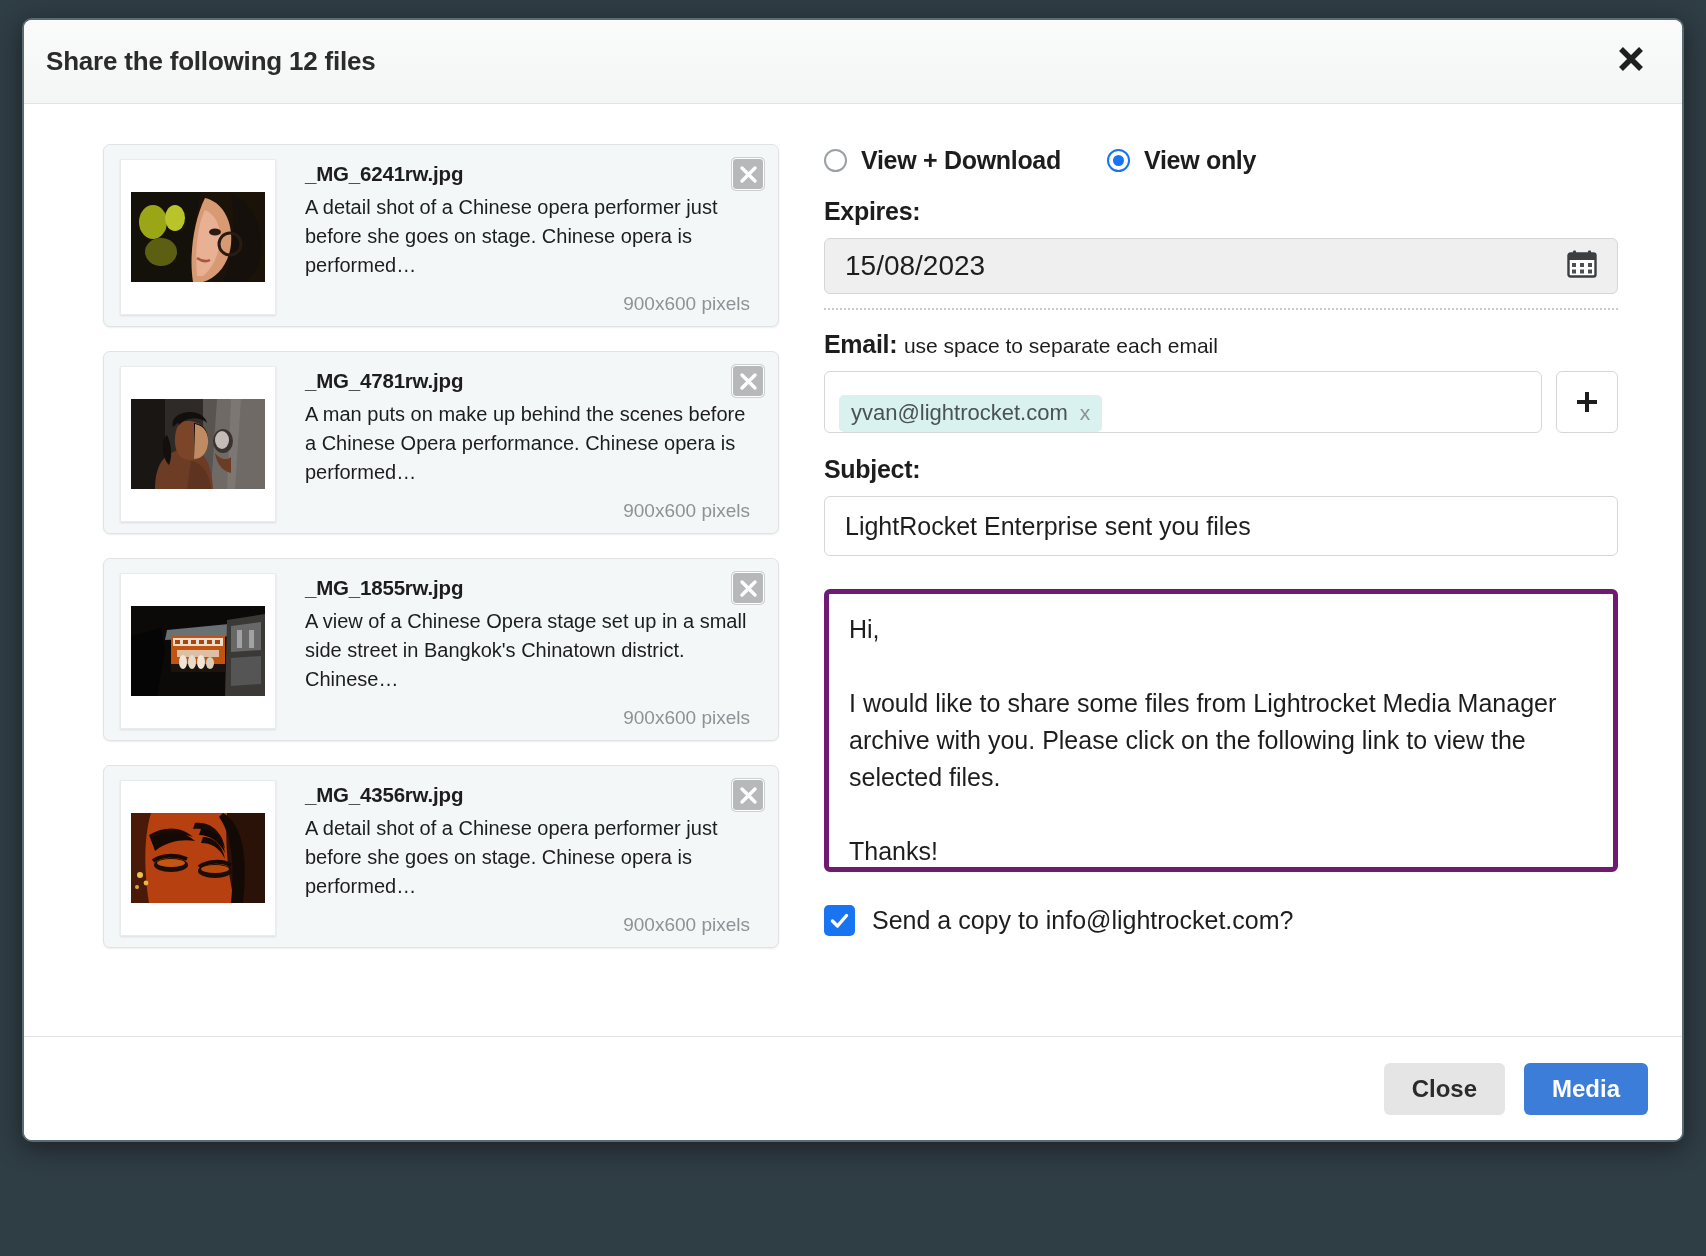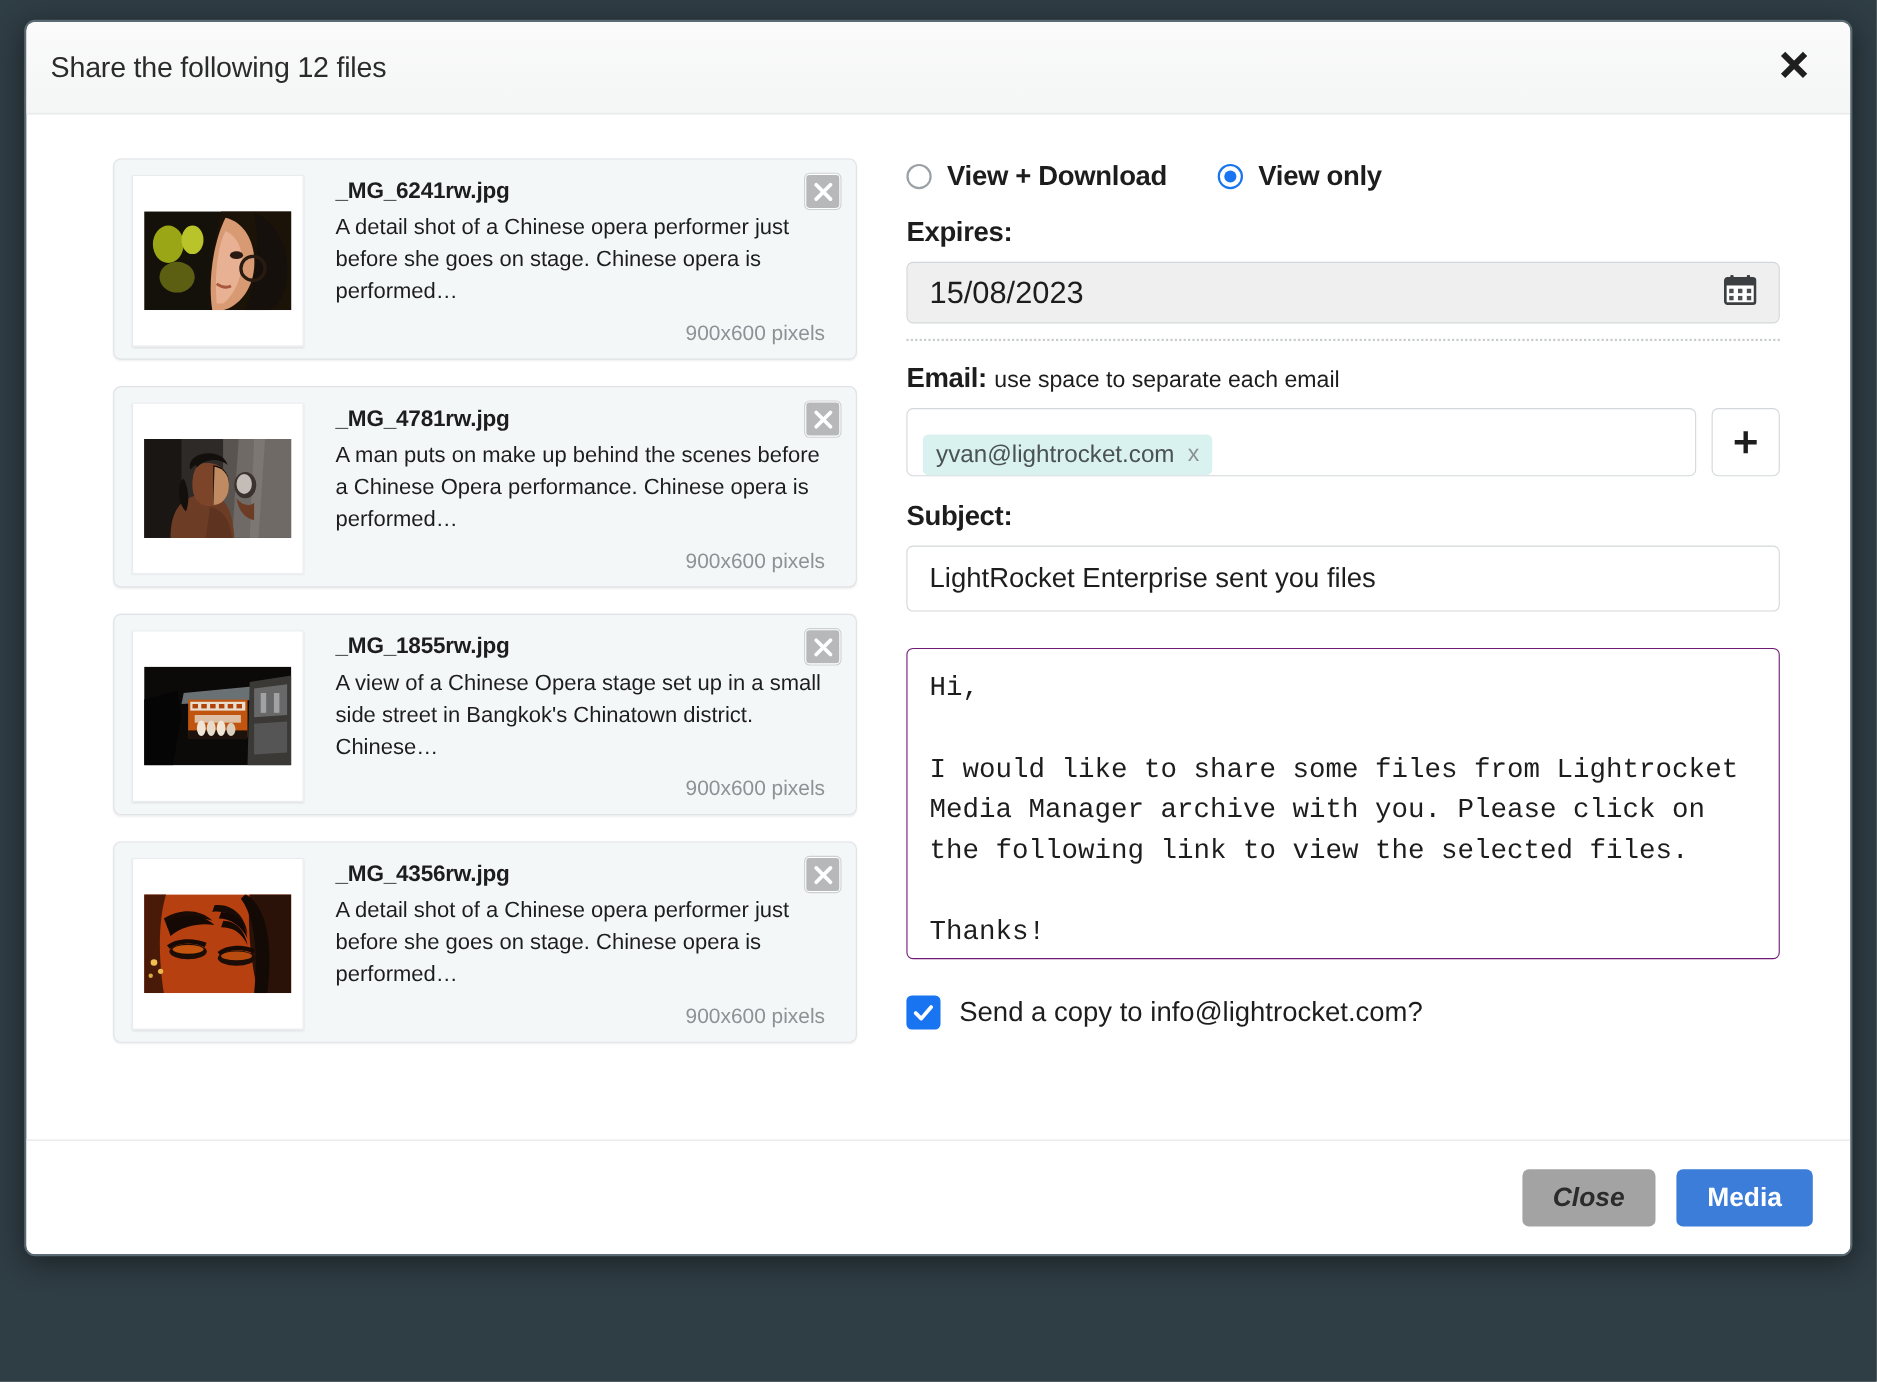--- a/index.html
+++ b/index.html
@@ -27,21 +27,21 @@
     height: 84px;
     flex: 0 0 84px;
     background: linear-gradient(#fbfbfb, #f4f5f5);
     border-bottom: 1px solid #e2e3e4;
     display: flex;
     align-items: center;
     padding: 0 30px 0 22px;
   }
   #modal-title {
     font-size: 26px;
-    font-weight: normal;
+    font-weight: bold;
     color: #2b2b2b;
     letter-spacing: -0.2px;
     flex: 1;
   }
   #close-x {
     font-size: 34px;
     line-height: 1;
     font-weight: bold;
     color: #222;
     cursor: pointer;
@@ -252,31 +252,30 @@
     background: #fff;
     display: flex;
     align-items: center;
     padding: 0 20px;
     font-size: 25px;
     color: #1d1d1d;
     margin-bottom: 33px;
   }
   .msg-box {
     height: 283px;
-    border: 1px solid #701a75;
+    border: 5px solid #701a75;
     border-radius: 6px;
     background: #fff;
     padding: 17px 20px;
     font-size: 25px;
     line-height: 37px;
     color: #1d1d1d;
     white-space: pre-wrap;
     overflow: hidden;
     margin-bottom: 33px;
-    font-family: Liberation Mono, monospace;
   }
   .copy-row { display: flex; align-items: center; gap: 17px; }
   .checkbox {
     width: 31px; height: 31px;
     flex: 0 0 31px;
     border-radius: 5px;
     background: #1874f0;
     display: flex;
     align-items: center;
     justify-content: center;
@@ -296,21 +295,21 @@
   }
   .btn {
     font-size: 24px;
     font-weight: bold;
     border-radius: 6px;
     padding: 14px 28px;
     cursor: pointer;
     border: none;
     line-height: 1;
   }
-  .btn-close { background: #a3a3a3; color: #2b2b2b; font-style: italic; }
+  .btn-close { background: #e5e5e5; color: #2b2b2b; }
   .btn-share { background: #3b7dd8; color: #ffffff; }
 </style>
 </head>
 <body>
 
 <div id="modal">
 
   <div id="modal-header">
     <div id="modal-title">Share the following 12 files</div>
     <div id="close-x">

